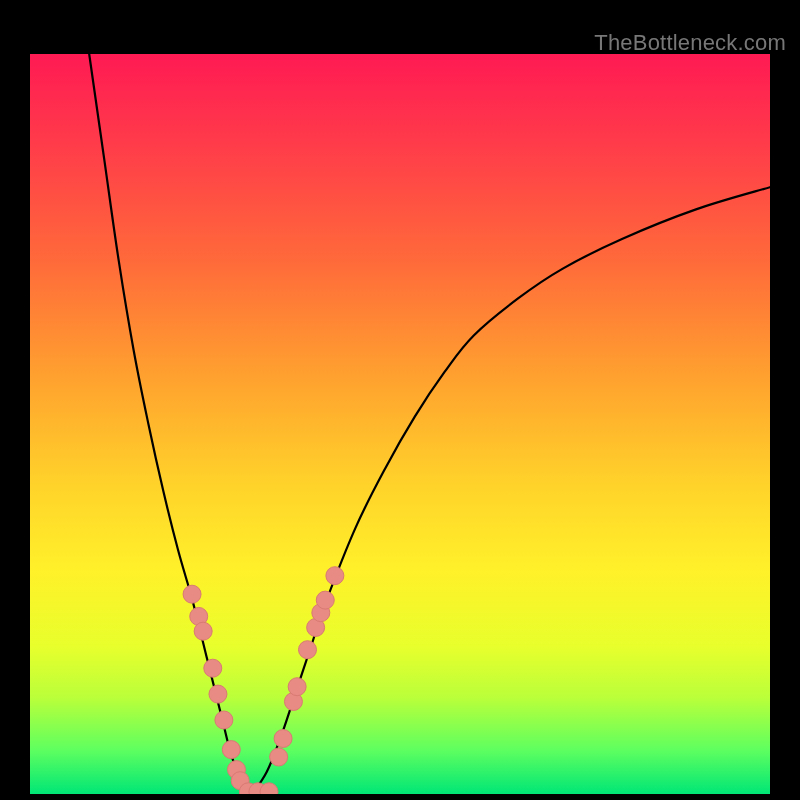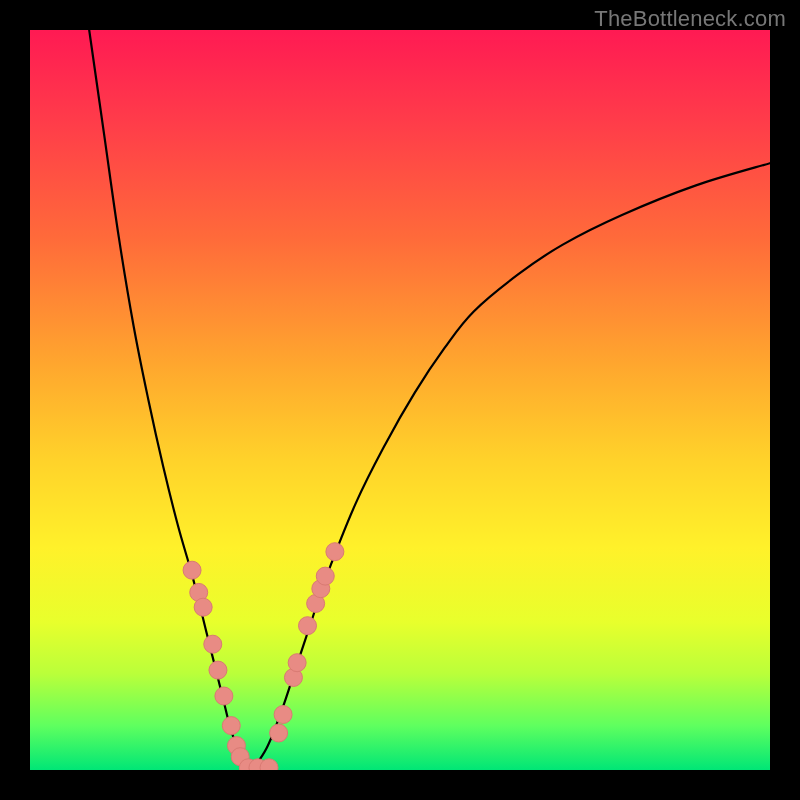--- a/index.html
+++ b/index.html
@@ -8,20 +8,21 @@
     width: 800px;
     height: 800px;
     overflow: hidden;
     background: #000;
     font-family: Arial, Helvetica, sans-serif;
   }
   .frame {
     position: absolute;
     inset: 0;
     background: #000;
+    margin-top: 24px;
   }
   .plot-area {
     position: absolute;
     left: 30px;
     top: 30px;
     width: 740px;
     height: 740px;
   }
   .gradient {
     position: absolute;

